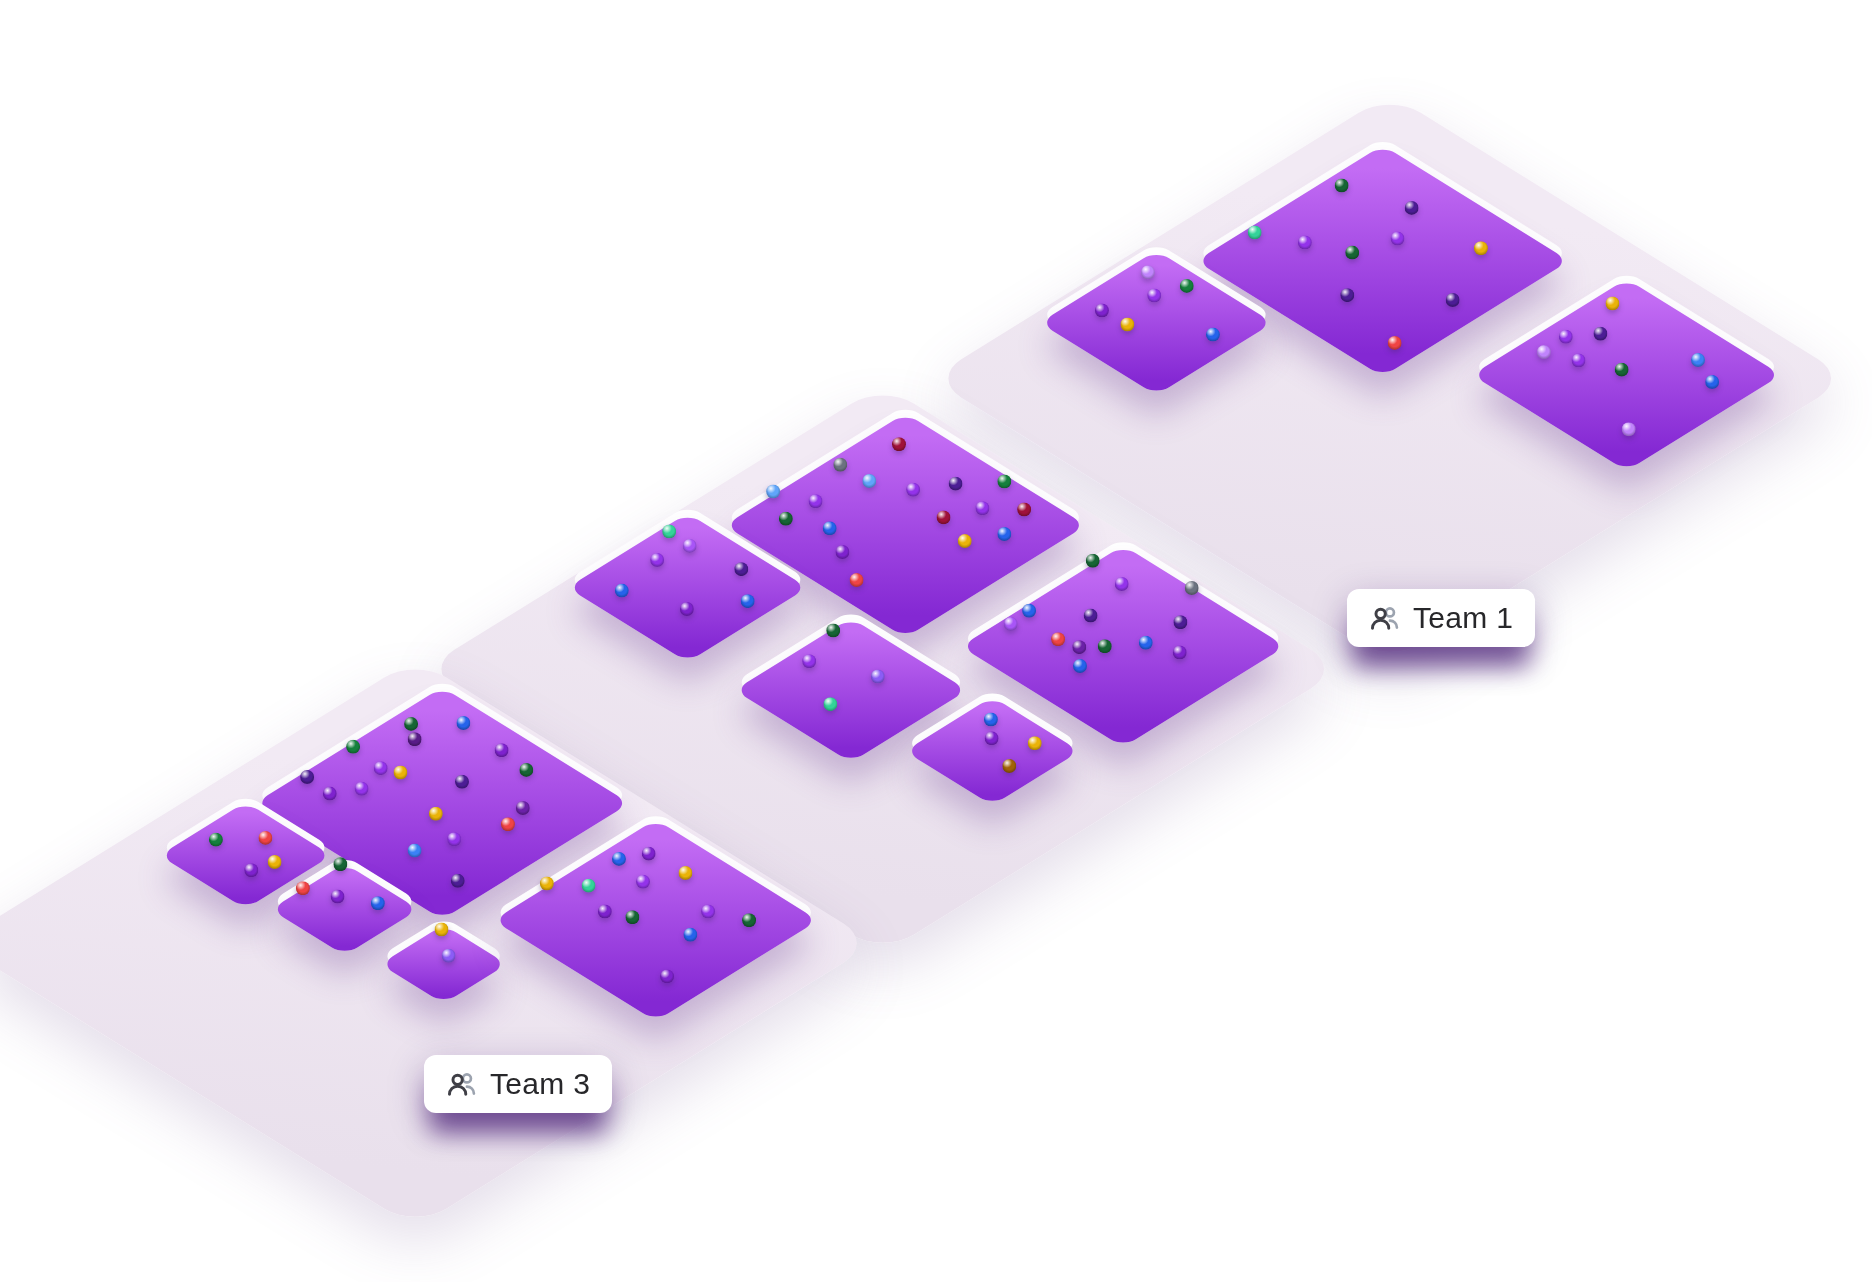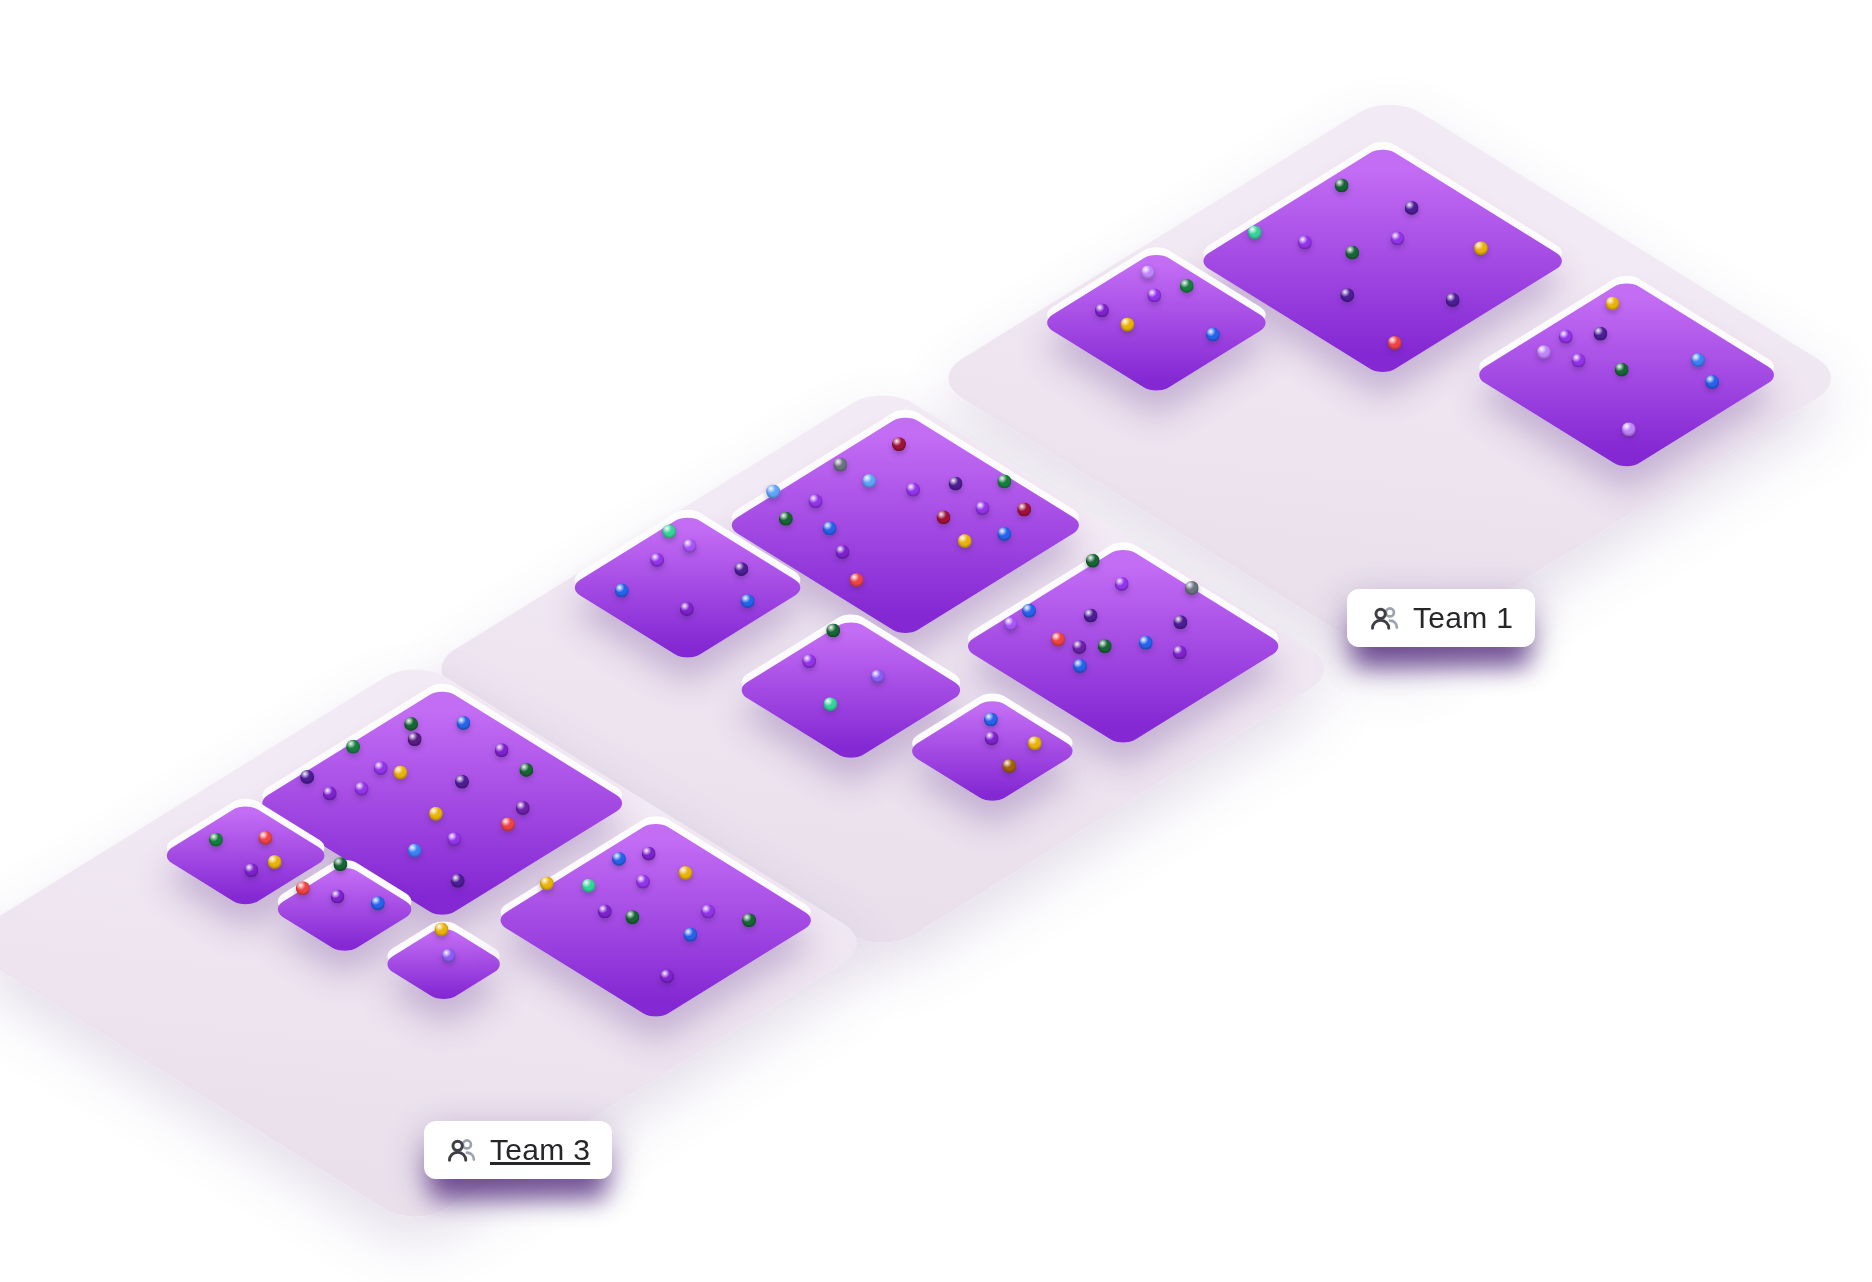--- a/index.html
+++ b/index.html
@@ -186,21 +186,21 @@
         <g fill="none" stroke="#3f3f46" stroke-width="2.3" stroke-linecap="round">
           <circle cx="9" cy="8.4" r="3.6"></circle>
             <path d="M2.7 19.6c0-3.5 2.8-6.3 6.3-6.3s6.3 2.8 6.3 6.3"></path>
         </g>
       </svg>
     </span>
     <span>Team 1</span>
   </div>
 
 
-  <div class="team-label" id="label-2" style="left: 424px; top: 1121px; text-decoration: underline;">
+  <div class="team-label" id="label-2" style="left: 424px; top: 1055px;">
     <span class="icon">
       <svg width="31" height="31" viewBox="0 0 24 24">
         <g fill="none" stroke="#9ca3af" stroke-width="2.1" stroke-linecap="round">
           <circle cx="16.2" cy="7.3" r="3.1"></circle>
             <path d="M21.6 19c0-3.1-2.3-5.3-5.4-5.3"></path>
         </g>
         <g fill="none" stroke="#3f3f46" stroke-width="2.3" stroke-linecap="round">
           <circle cx="9" cy="8.4" r="3.6"></circle>
             <path d="M2.7 19.6c0-3.5 2.8-6.3 6.3-6.3s6.3 2.8 6.3 6.3"></path>
         </g>

